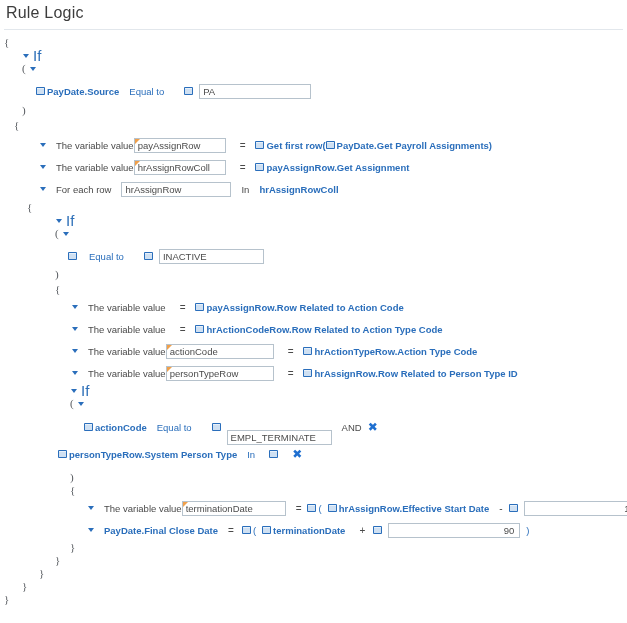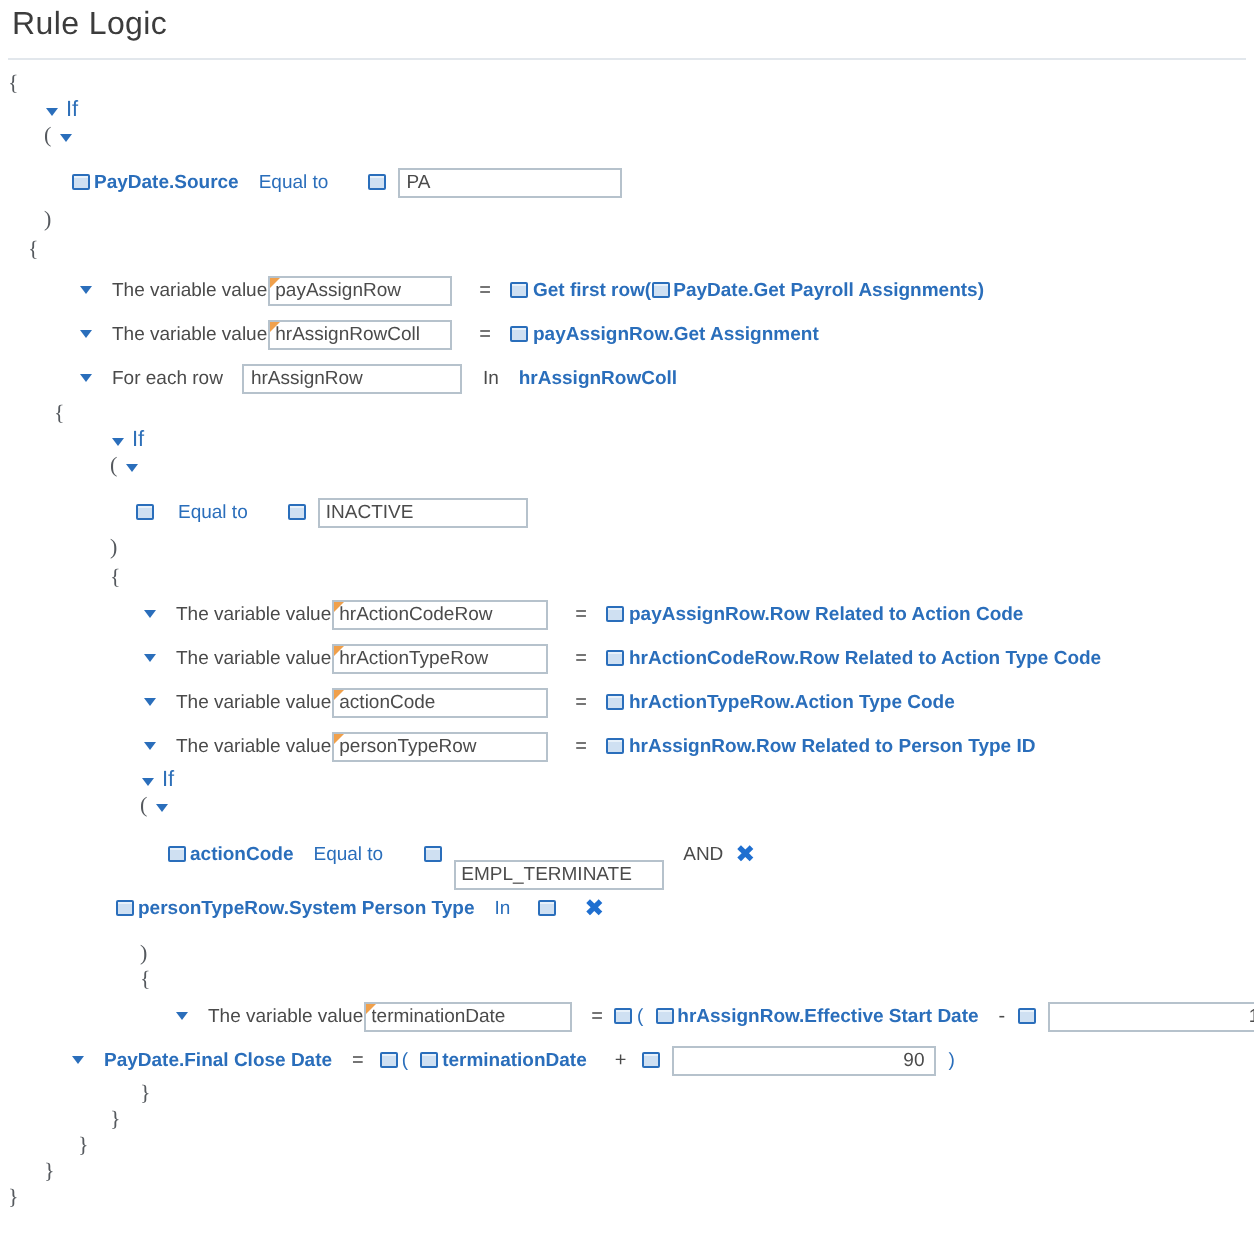--- a/index.html
+++ b/index.html
@@ -33,21 +33,21 @@
     min-height:13px;
     white-space:nowrap;
     line-height:13px;
   }
   .brace{
     color:#55595e;
     font-size:11px;
     line-height:11px;
     font-family:"Liberation Serif","DejaVu Serif",serif;
   }
-  .kw{color:#2d6fb8;font-size:11px;}
+  .kw{color:#2d6fb8;font-size:15px;}
   .lbl{color:#4a4a4a;font-size:9.5px;}
   .blue{color:#2a6ebb;font-size:9.5px;font-weight:600;}
   .blue-n{color:#2a6ebb;font-size:9.5px;}
   .op{color:#4a4a4a;font-size:10px;}
 
   
   .fi{
     display:inline-block;
     width:9px;height:8px;
     background:#2a6ebb;
@@ -266,37 +266,31 @@
     <span class="brace">)</span>
   </div>
   <div class="row" style="padding-left:55px;height:14px;">
     <span class="brace">{</span>
   </div>
 
   <div class="row" style="padding-left:72px;height:22px;">
     <span class="caret"></span>
     <span class="sp6"></span>
     <span class="lbl">The variable value</span>
-    <span class="varwrap">
-      <input class="inp varbox" style="width: 108px;" value="hrActionCodeRow">
-    </span>
     <span class="sp14"></span>
     <span class="op">=</span>
     <span class="sp10"></span>
     <span class="fi"></span>
     <span class="blue">payAssignRow.Row Related to Action Code</span>
   </div>
 
   <div class="row" style="padding-left:72px;height:22px;">
     <span class="caret"></span>
     <span class="sp6"></span>
     <span class="lbl">The variable value</span>
-    <span class="varwrap">
-      <input class="inp varbox" style="width: 108px;" value="hrActionTypeRow">
-    </span>
     <span class="sp14"></span>
     <span class="op">=</span>
     <span class="sp10"></span>
     <span class="fi"></span>
     <span class="blue">hrActionCodeRow.Row Related to Action Type Code</span>
   </div>
 
   <div class="row" style="padding-left:72px;height:22px;">
     <span class="caret"></span>
     <span class="sp6"></span>
@@ -387,21 +381,21 @@
     <span class="sp10"></span>
     <span class="op">-</span>
     <span class="sp6"></span>
     <span class="fi"></span>
     <span class="sp4"></span>
     <input class="inp num" style="width: 112px;" value="1">
     <span class="sp6"></span>
 
   </div>
 
-  <div class="row" style="padding-left:36px;height:22px;">
+  <div class="row" style="padding-left:88px;height:22px;">
     <span class="caret"></span>
     <span class="sp6"></span>
     <span class="blue">PayDate.Final Close Date</span>
     <span class="sp10"></span>
     <span class="op">=</span>
     <span class="sp8"></span>
     <span class="fi"></span>
     <span class="blue-n">(</span>
     <span class="sp6"></span>
     <span class="fi"></span>

